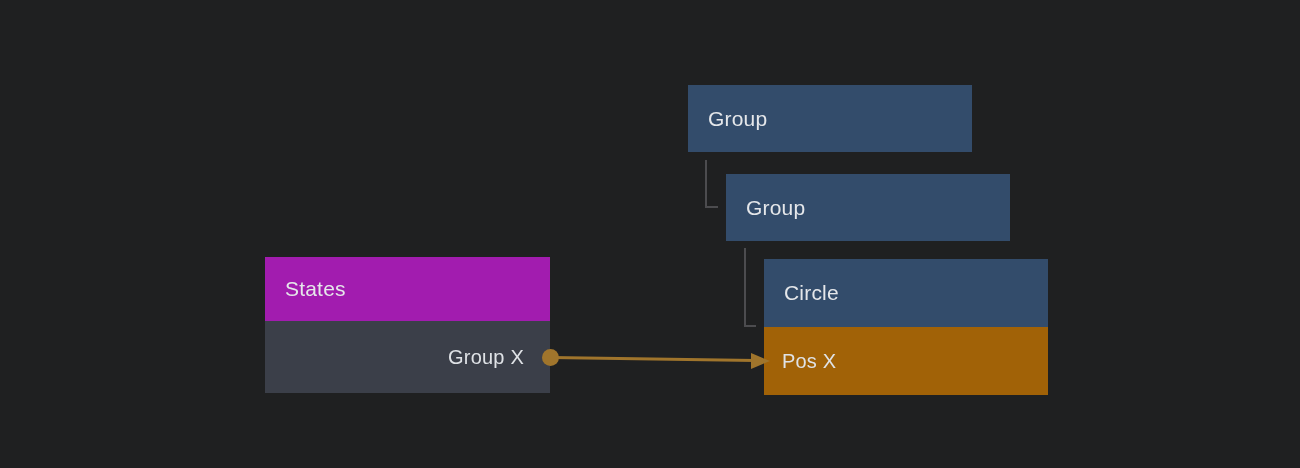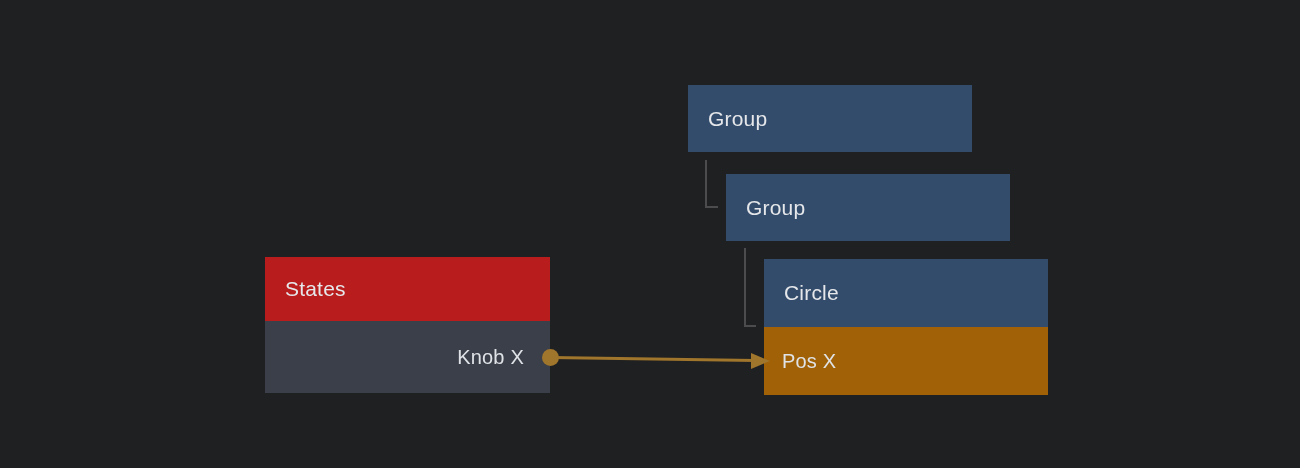--- a/index.html
+++ b/index.html
@@ -50,21 +50,21 @@
   #node-group-inner { left: 693px; top: 174px; width: 284px; }
   #node-group-inner .node-header { background: #334c6b; height: 67px; }
 
   
   #node-circle { left: 731px; top: 259px; width: 284px; text-align: center; }
   #node-circle .node-header { background: #334c6b; height: 68px; }
   #node-circle .node-row    { background: #a16207; height: 68px; }
 
   
   #node-states { left: 232px; top: 257px; width: 285px; }
-  #node-states .node-header { background: #b91c1c; height: 64px; }
+  #node-states .node-header { background: #a21caf; height: 64px; }
   #node-states .node-row    { background: #3b3f49; height: 72px; justify-content: flex-end; padding-right: 26px; }
 
   
   .tree-connector {
     position: absolute;
     border-left: 2px solid #4c4c4f;
     border-bottom: 2px solid #4c4c4f;
     box-sizing: border-box;
   }
   #connector-outer-inner  { left: 672px; top: 160px; width: 13px; height: 48px; }
@@ -106,21 +106,21 @@
     <div class="node-row">
       <span>Pos X</span>
     </div>
   </div>
 
   <div class="node" id="node-states">
     <div class="node-header">
       <span>States</span>
     </div>
     <div class="node-row">
-      <span>Knob X</span>
+      <span>Group X</span>
     </div>
   </div>
 
   <svg class="wire-layer" viewBox="0 0 1300 468">
     <line x1="518" y1="357.5" x2="722" y2="360.5" stroke="#a0752c" stroke-width="3"></line>
     <polygon points="718,353 718,369 737,361" fill="#a0752c"></polygon>
     <circle cx="517.5" cy="357.5" r="8.5" fill="#a0752c"></circle>
   </svg>
 
 </div>

